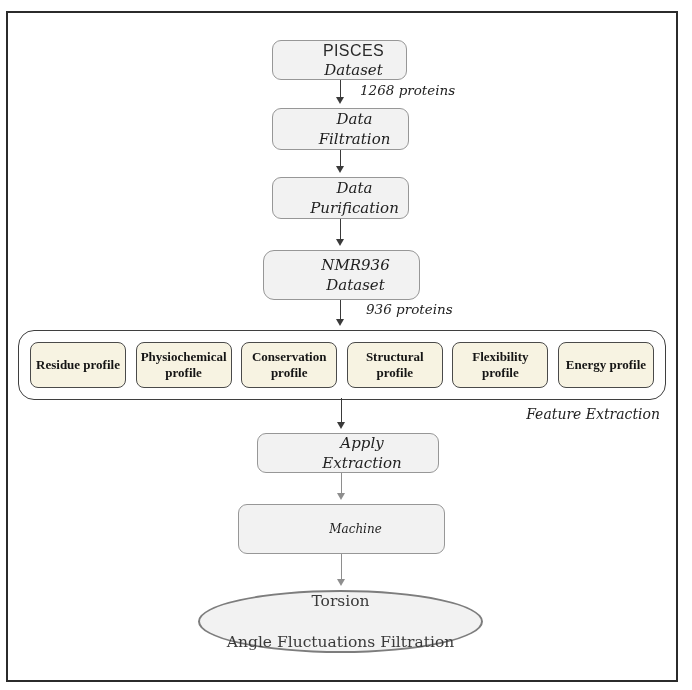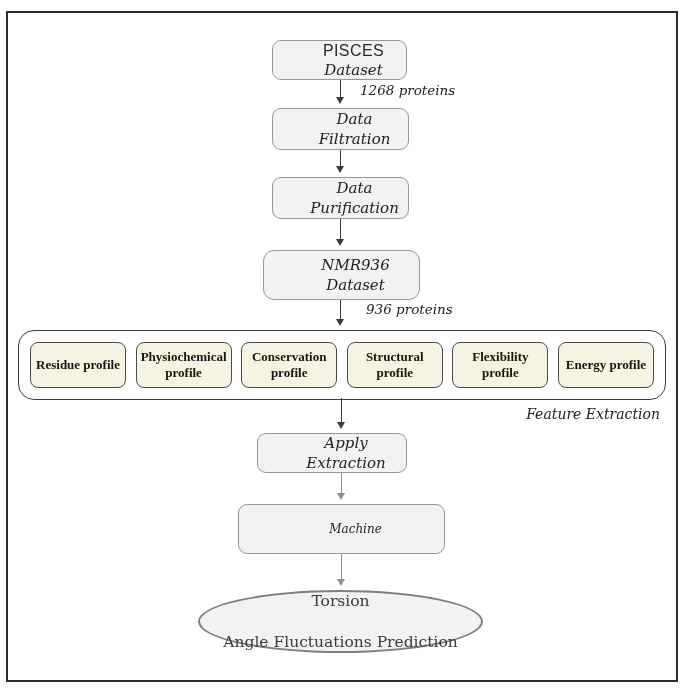--- a/index.html
+++ b/index.html
@@ -16,21 +16,21 @@
             font-style:italic;font-size:15px;line-height:1.35;color:#1e1e1e;
             text-align:center;padding-left:28px;}
   .flow-box span{display:block;}
 
   .pisces{left:272px;top:40px;width:135px;height:40px;line-height:1.25;}
   .pisces .line1{font-family:"Liberation Sans", sans-serif;font-style:normal;
                  font-size:16px;letter-spacing:.4px;color:#2a2a2a;}
   .filtration{left:272px;top:108px;width:137px;height:42px;}
   .purification{left:272px;top:177px;width:137px;height:42px;}
   .nmr936{left:263px;top:250px;width:157px;height:50px;border-radius:11px;align-items:center;}
-  .apply{left:257px;top:433px;width:150px;height:40px;}
+  .apply{left:257px;top:433px;width:182px;height:40px;}
   .mlm{left:238px;top:504px;width:207px;height:50px;font-size:12px;line-height:1.7;}
 
   .ellipse{position:absolute;left:198px;top:590px;width:285px;height:63px;
            box-sizing:border-box;background:#f2f2f2;border:2px solid #7d7d7d;
            border-radius:50%;display:flex;flex-direction:column;align-items:center;
            justify-content:center;font-size:15.5px;line-height:1.35;color:#3a3a3a;
            text-align:center;gap:20px;}
 
   
   .feat-container{position:absolute;left:18px;top:330px;width:648px;height:70px;
@@ -140,14 +140,14 @@
 <div class="arrow light a6"></div>
 
 <div class="flow-box mlm">
   <span>Machine</span>
 </div>
 
 <div class="arrow light a7"></div>
 
 <div class="ellipse">
   <span>Torsion</span>
-  <span>Angle Fluctuations Prediction</span>
+  <span>Angle Fluctuations Filtration</span>
 </div>
 
 </body></html>

